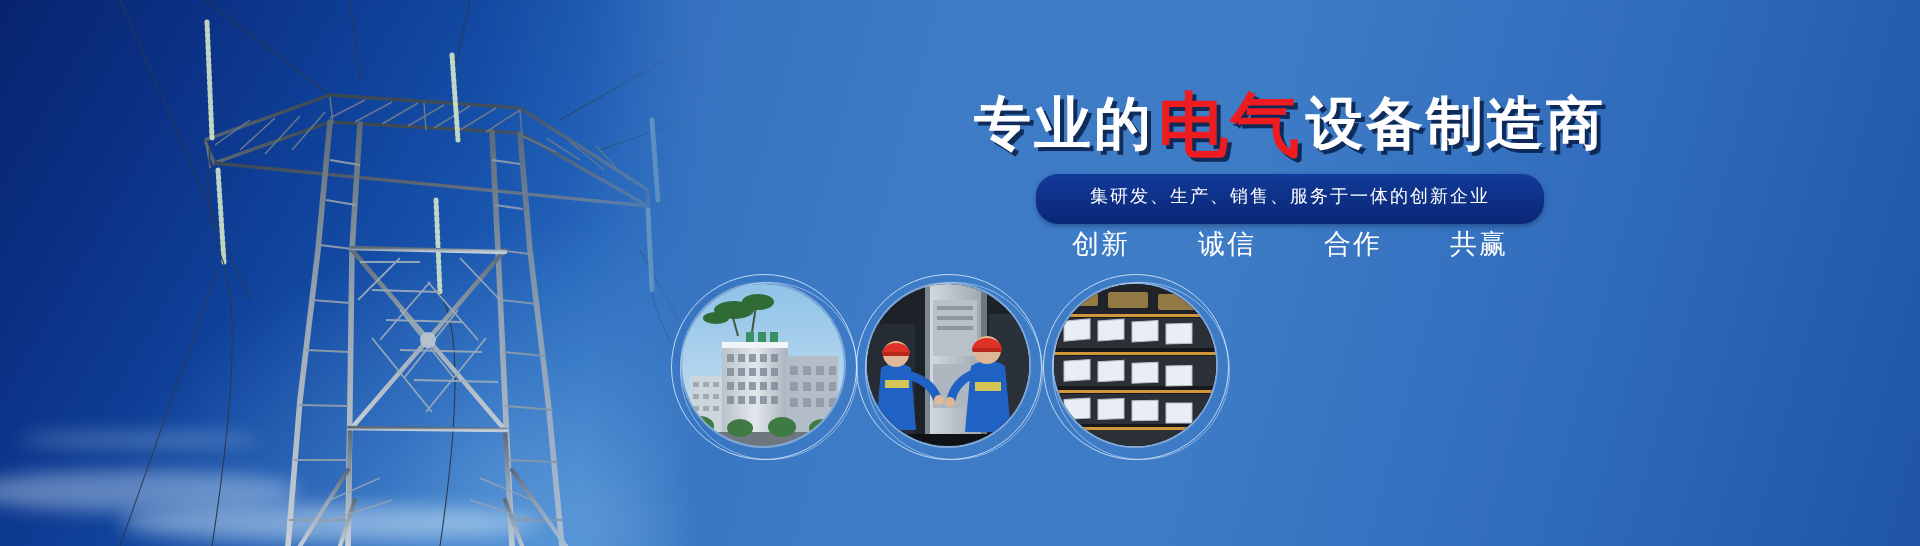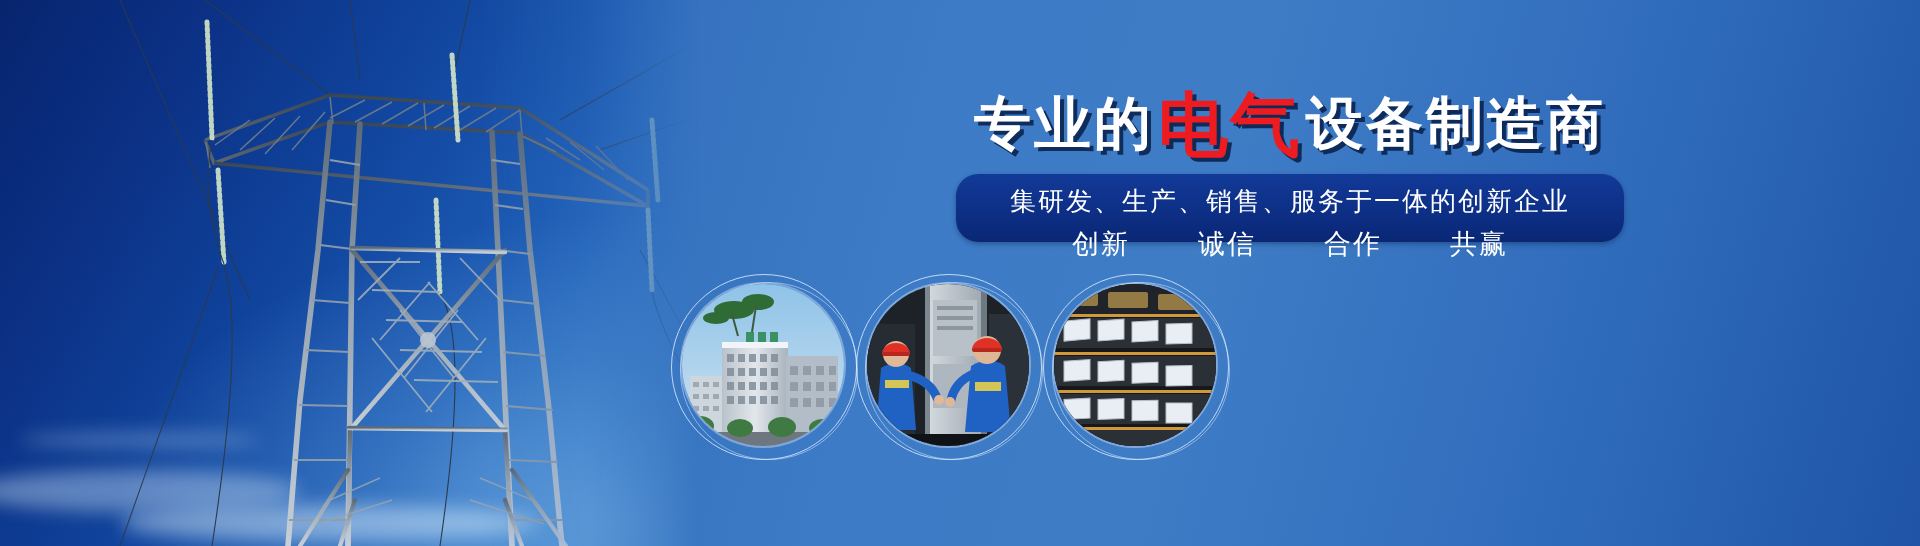--- a/index.html
+++ b/index.html
@@ -39,24 +39,24 @@
   }
   .headline span{display:inline-block;}
   .hl-white{color:#ffffff;text-shadow:4px 4px 0 rgba(3,22,60,.78);}
   .hl-red{
     color:#ee1c20;font-size:70px;letter-spacing:2px;vertical-align:-6px;
     text-shadow:4px 4px 0 rgba(3,22,60,.80);padding:0 4px;
   }
 
   .pill{
     position:absolute;top:158px;left:50%;transform:translateX(-50%);
-    padding:10px 54px 23px;border-radius:22px;
+    padding:10px 54px 16px;border-radius:22px;
     background:linear-gradient(180deg,#123a98 0%,#0d2f86 55%,#0a2775 100%);
     box-shadow:0 2px 5px rgba(2,16,48,.35);
-    color:#ffffff;font-size:26px;letter-spacing:2px;white-space:nowrap;
+    color:#ffffff;font-size:18px;letter-spacing:2px;white-space:nowrap;
     font-family:Liberation Sans, sans-serif;
   }
 
   .keywords{
     position:absolute;top:210px;left:0;width:1260px;text-align:center;
     color:#ffffff;font-size:27px;letter-spacing:2px;white-space:nowrap;
     font-family:Liberation Serif, serif;
   }
   .keywords span{display:inline-block;margin:0 34px;}
 

